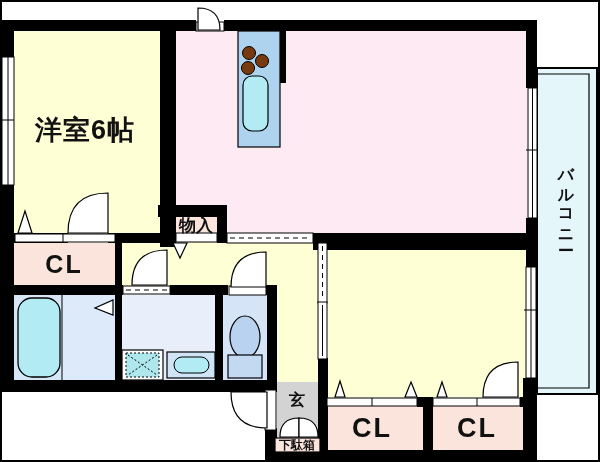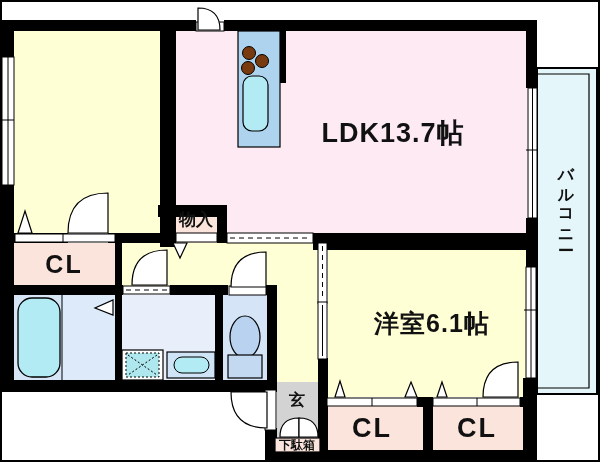--- a/index.html
+++ b/index.html
@@ -164,23 +164,22 @@
     <path d="M340,381 L345,397 L335,397 Z"></path>
     <path d="M411,382 L417,397 L405,397 Z"></path>
     <path d="M442,382 L447,397 L437,397 Z"></path>
   </g>
 
   <rect x="275" y="438" width="45" height="14" fill="#fbe4dc" stroke="#000" stroke-width="1.2"></rect>
 
   <rect x="1" y="1" width="598" height="460" fill="none" stroke="#000" stroke-width="2"></rect>
 </svg>
 
-  <div class="lbl lbl-room" style="left:393px; top:133px;">LDK13.7帖</div>
-  <div class="lbl lbl-room-sm" style="left:432px; top:323px;">洋室6.1帖</div>
+  <div class="lbl lbl-room" style="left:85px;  top:130px;">洋室6帖</div>
   <div class="lbl lbl-cl" style="left:64px;  top:264px;">CL</div>
   <div class="lbl lbl-cl-lg" style="left:372px; top:428px;">CL</div>
   <div class="lbl lbl-cl-lg" style="left:477px; top:428px;">CL</div>
-  <div class="lbl lbl-small" style="left:196px; top:219px;text-align:center;">物入</div>
+  <div class="lbl lbl-small" style="left:196px; top:225px;text-align:center;">物入</div>
   <div class="lbl lbl-vert" style="left:566px; top:200px;">バルコニー</div>
   <div class="lbl lbl-gen" style="left:297px; top:400px;">玄</div>
   <div class="lbl lbl-tiny" style="left:297px; top:445px;">下駄箱</div>
 
 </div>
 
 </body></html>

